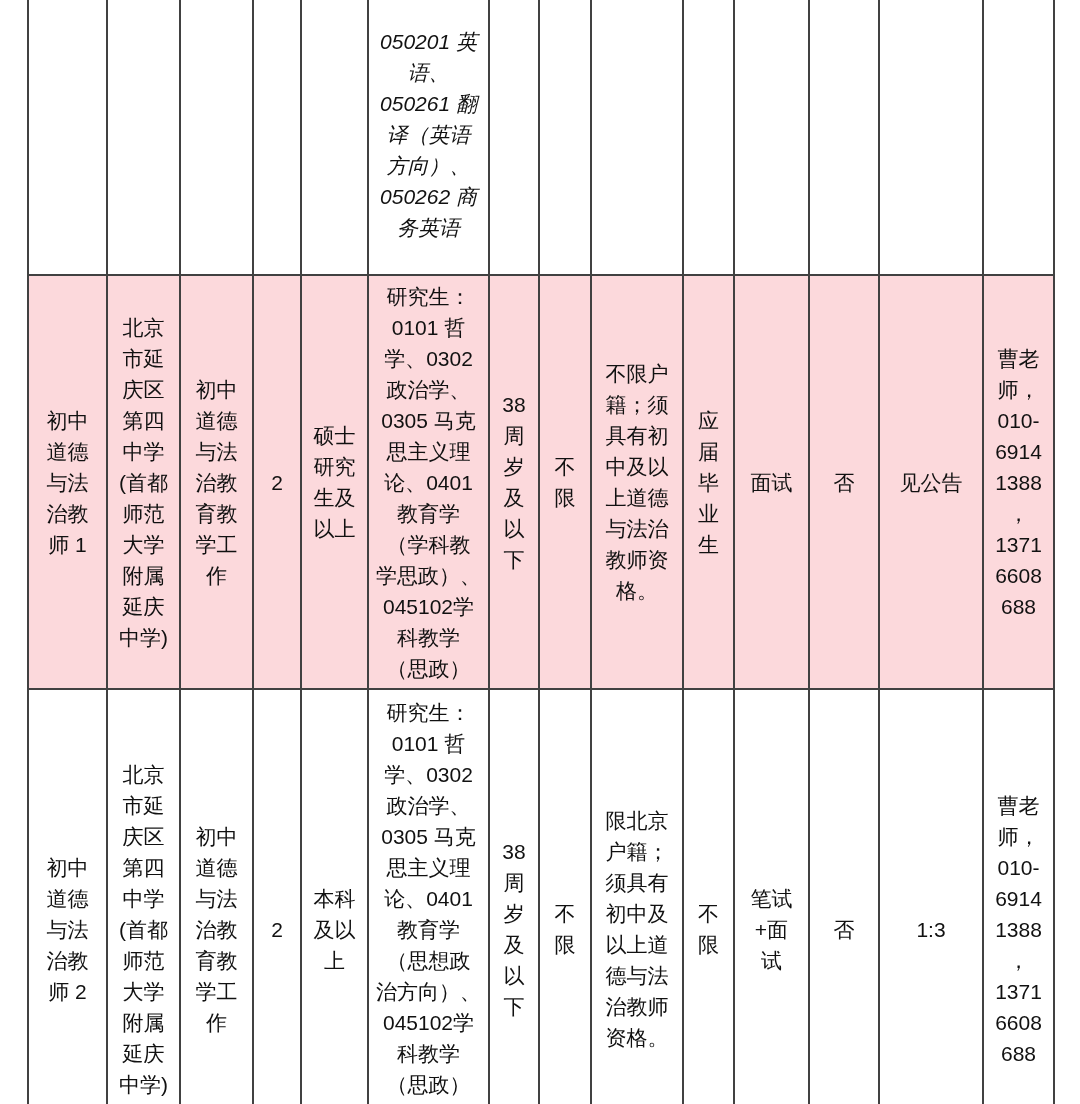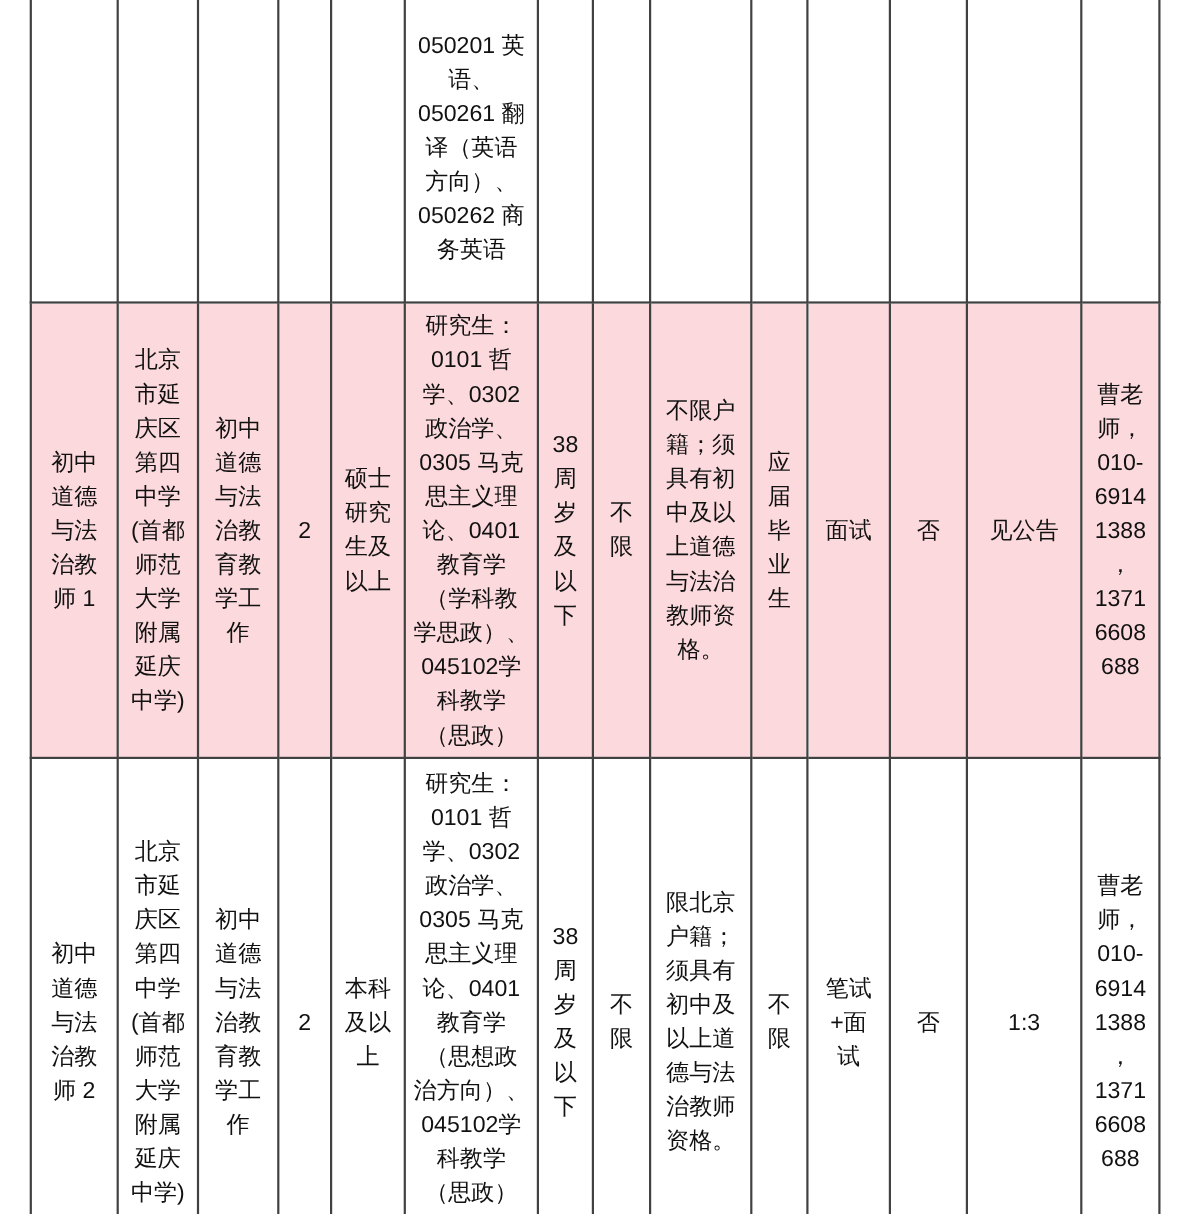--- a/index.html
+++ b/index.html
@@ -35,20 +35,21 @@
   tr.row-highlight { height: 414px; }
   tr.row-bottom { height: 480px; }
   td.cut-top { vertical-align: top; padding: 0; }
   .clipbox {
     height: 212px;
     display: flex;
     align-items: flex-end;
     justify-content: center;
     overflow: hidden;
     padding: 0 2px;
+    font-style: italic;
   }
 </style>
 </head>
 <body>
 
 <table class="jobs">
   <colgroup>
     <col style="width:79px">
       <col style="width:73px">
       <col style="width:73px">

